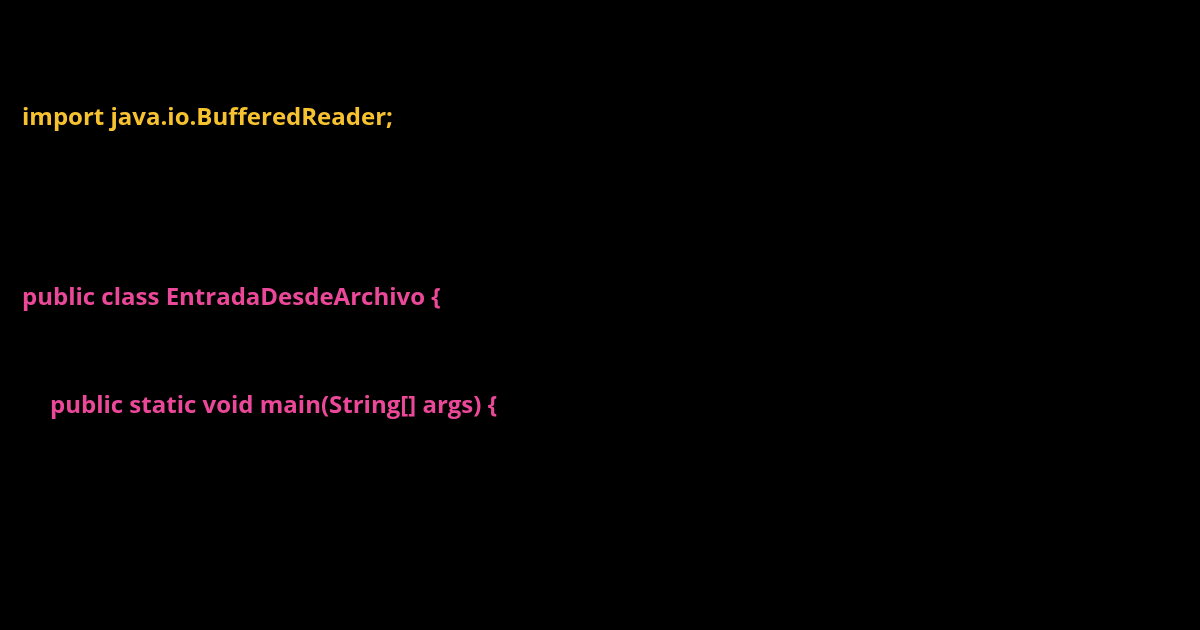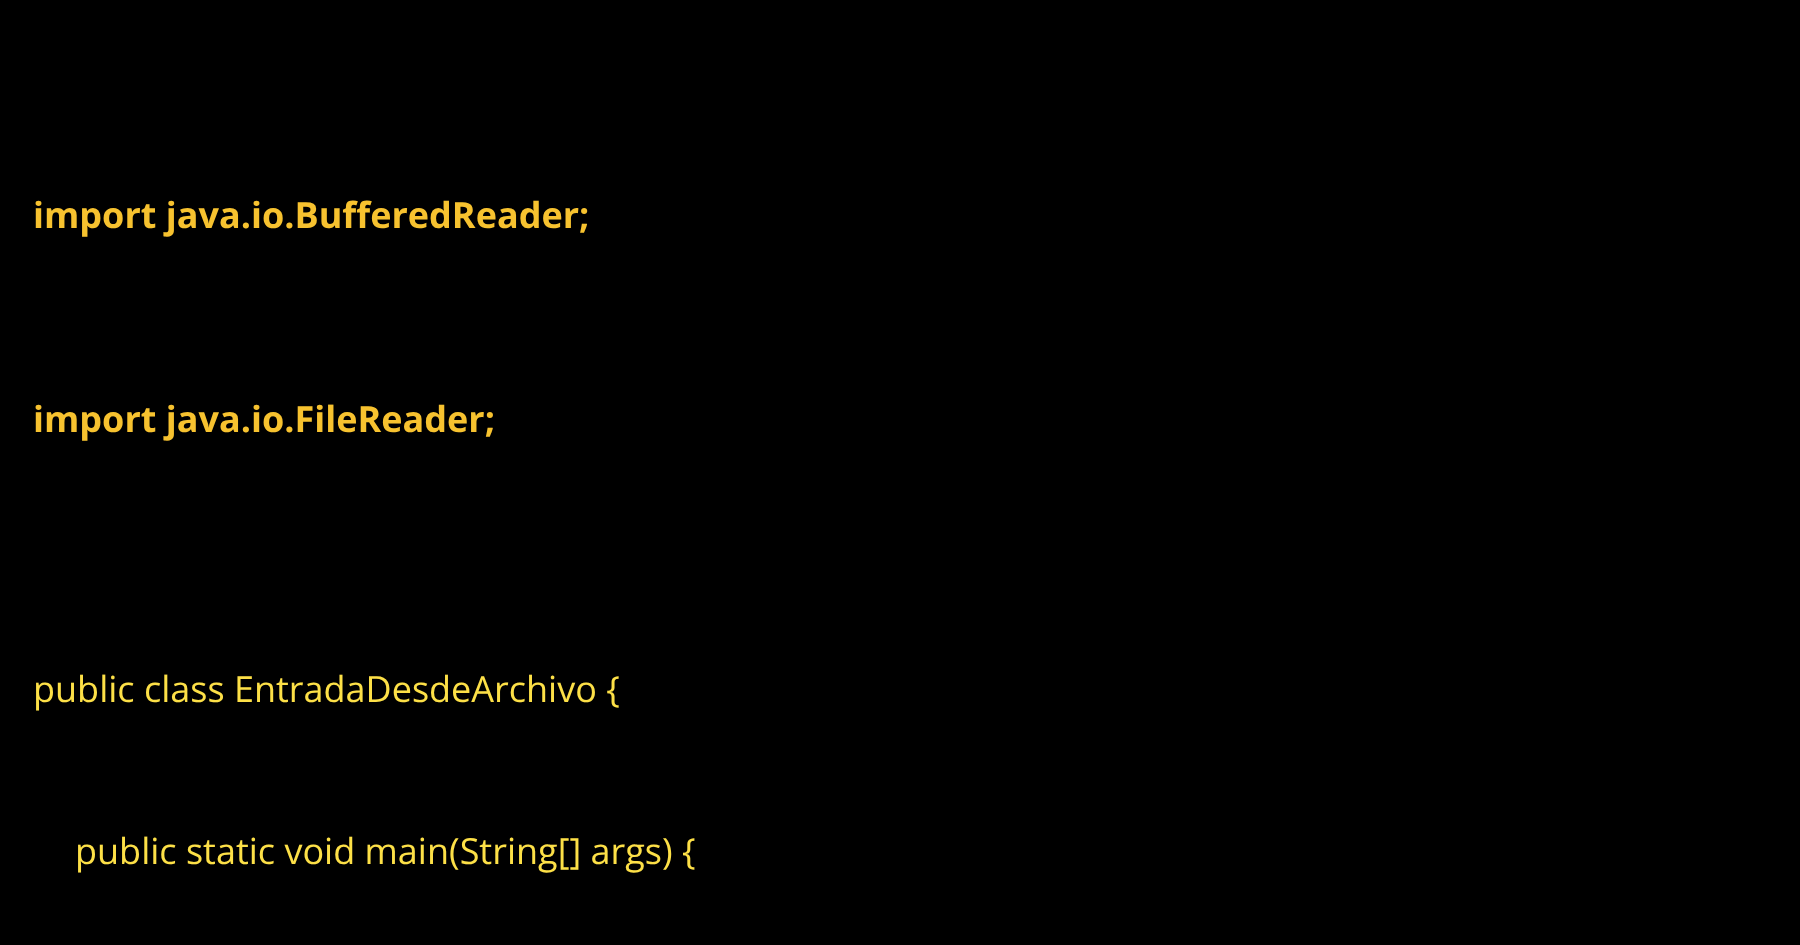--- a/index.html
+++ b/index.html
@@ -20,34 +20,32 @@
     }
     .code-block {
       white-space: pre;
     }
     .line {
       display: block;
     }
     .hl {
       color: #f7c22f;
       font-weight: 700;
-      margin-top: 28px;
     }
     .plain {
-      color: #fde047;
-      font-weight: 400;
+      color: #ec4899;
+      font-weight: 700;
     }
     .indent1 { padding-left: 28px; }
   </style>
 </head>
 <body>
 
 <div class="code-block">
   <span class="line hl">import java.io.BufferedReader;</span>
-  <span class="line hl">import java.io.FileReader;</span>
   <span class="line plain"></span>
   <span class="line plain">public class EntradaDesdeArchivo {</span>
   <span class="line plain indent1">public static void main(String[] args) {</span>
   
   
   
   
   
   
   

